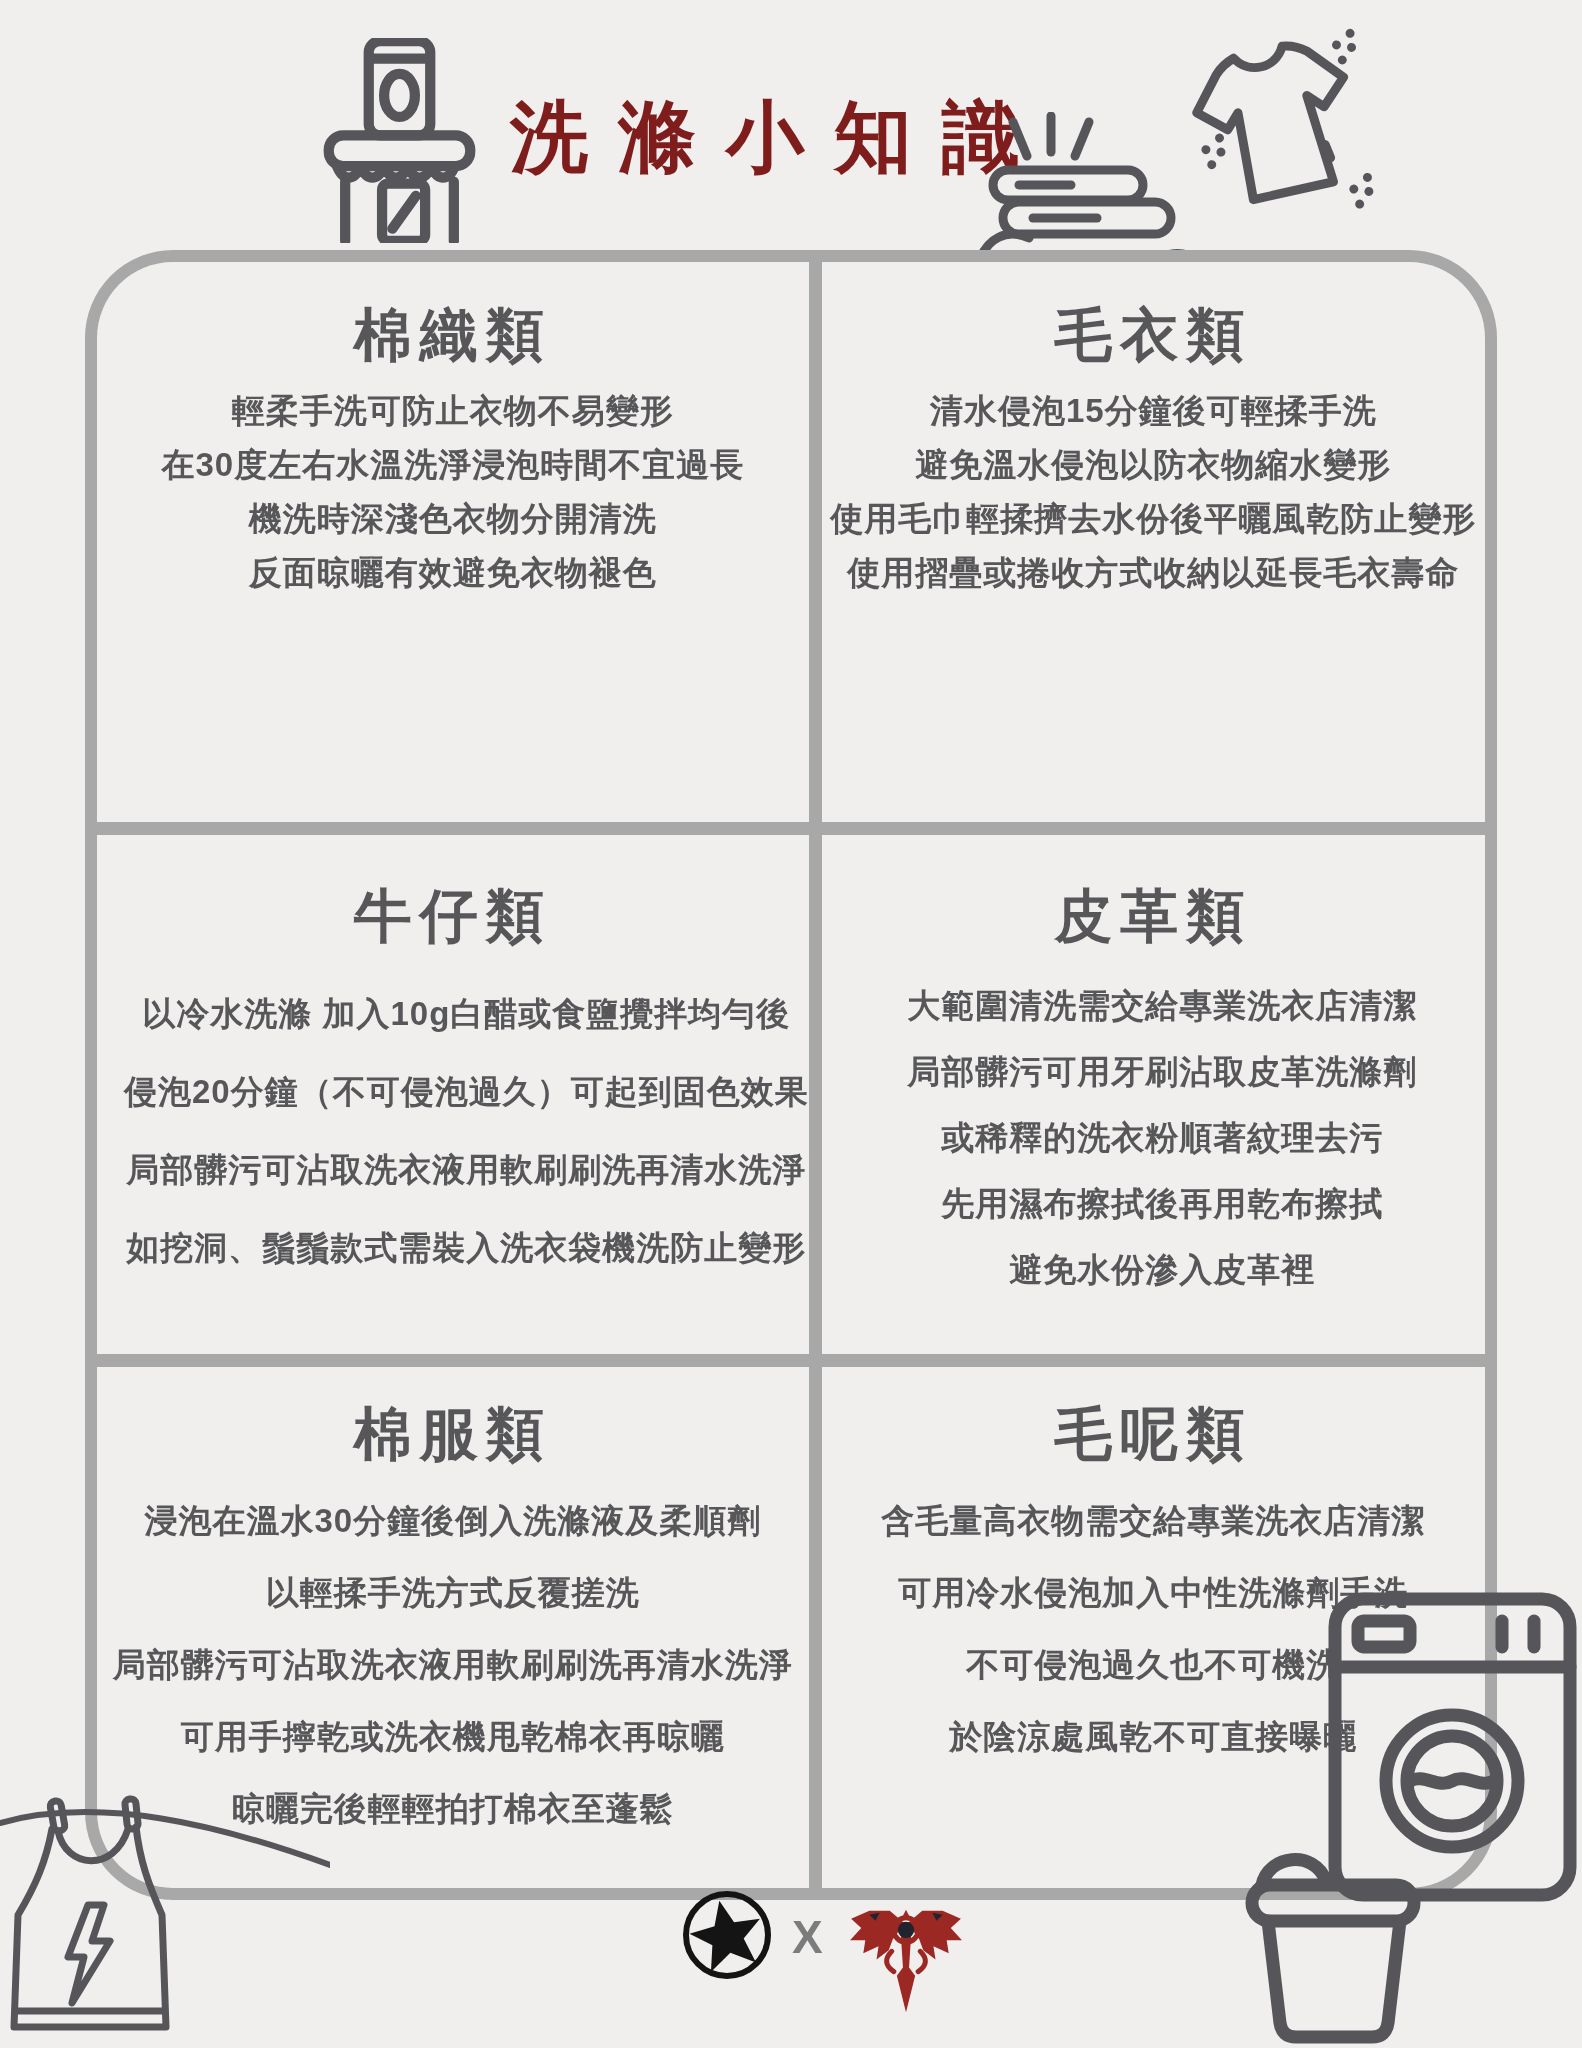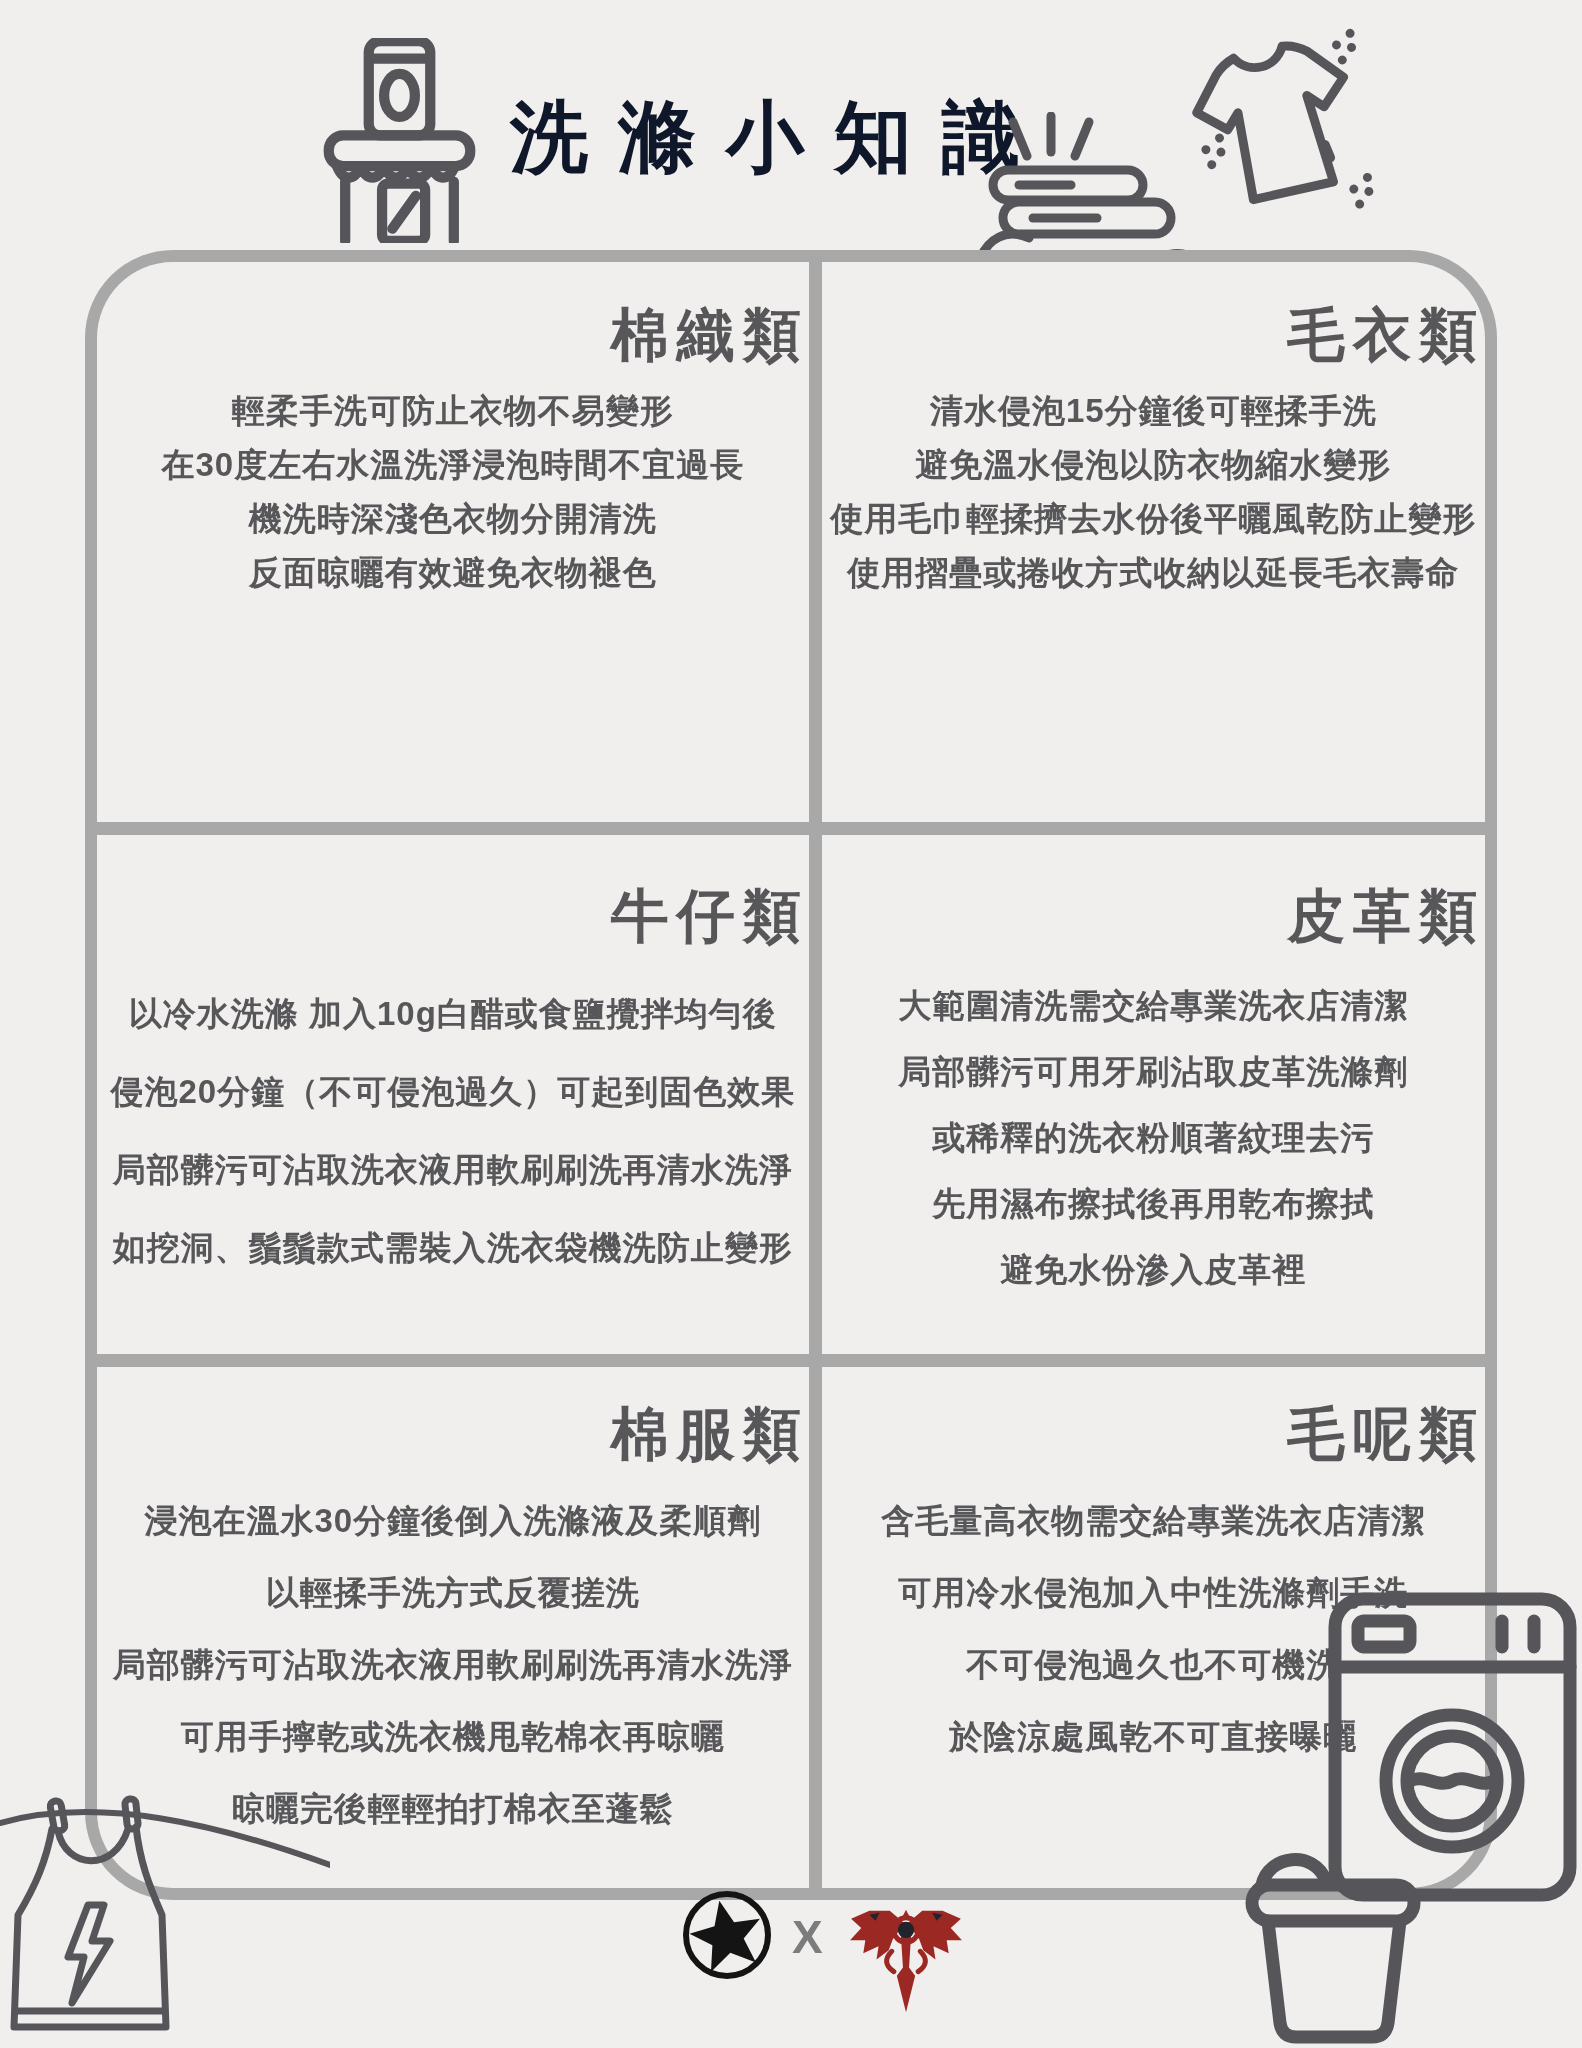--- a/index.html
+++ b/index.html
@@ -9,34 +9,34 @@
     font-family:"Liberation Sans", sans-serif; font-weight:bold;
   }
   svg{display:block;}
   .icon-stroke{stroke:#55555a; fill:none; stroke-linecap:round; stroke-linejoin:round;}
 
   
   #shop-icon{position:absolute; left:322px; top:38px;}
   #page-title{
     position:absolute; left:470px; top:86px; width:620px;
     font-size:78px; letter-spacing:30px; text-align:center; white-space:nowrap;
-    color:#0f172a;
+    color:#7f1d1d;
   }
   #towel-hand-icon{position:absolute; left:975px; top:112px;}
   #tshirt-icon{position:absolute; left:1190px; top:26px;}
 
   
   #tips-grid{
     position:absolute; left:85px; top:250px; width:1412px; height:1650px;
     box-sizing:border-box; background:#a7a8a7; border:12px solid #a7a8a7;
     border-radius:88px; overflow:hidden;
     display:grid; grid-template-columns:1fr 1fr; grid-template-rows:560px 519px 1fr;
     gap:13px;
   }
-  .cell{background:#f0efee; display:flex; flex-direction:column; align-items:flex-end;}
+  .cell{background:#f0efee; display:flex; flex-direction:column; align-items:center;}
   .panel-title{font-size:58px; letter-spacing:8px; line-height:1.15; white-space:nowrap;}
   .lines{display:flex; flex-direction:column; align-items:center; width:100%;}
   .line{
     display:flex; align-items:center; justify-content:center;
     font-size:33px; letter-spacing:1px; white-space:nowrap; width:100%;
   }
   .r1 .panel-title{margin-top:40px;}
   .r1 .lines{margin-top:16px;} .r1 .line{height:54px;}
   .r2l .panel-title{margin-top:48px;}
   .r2l .lines{margin-top:26px;padding-left:27px;} .r2l .line{height:78px;}

